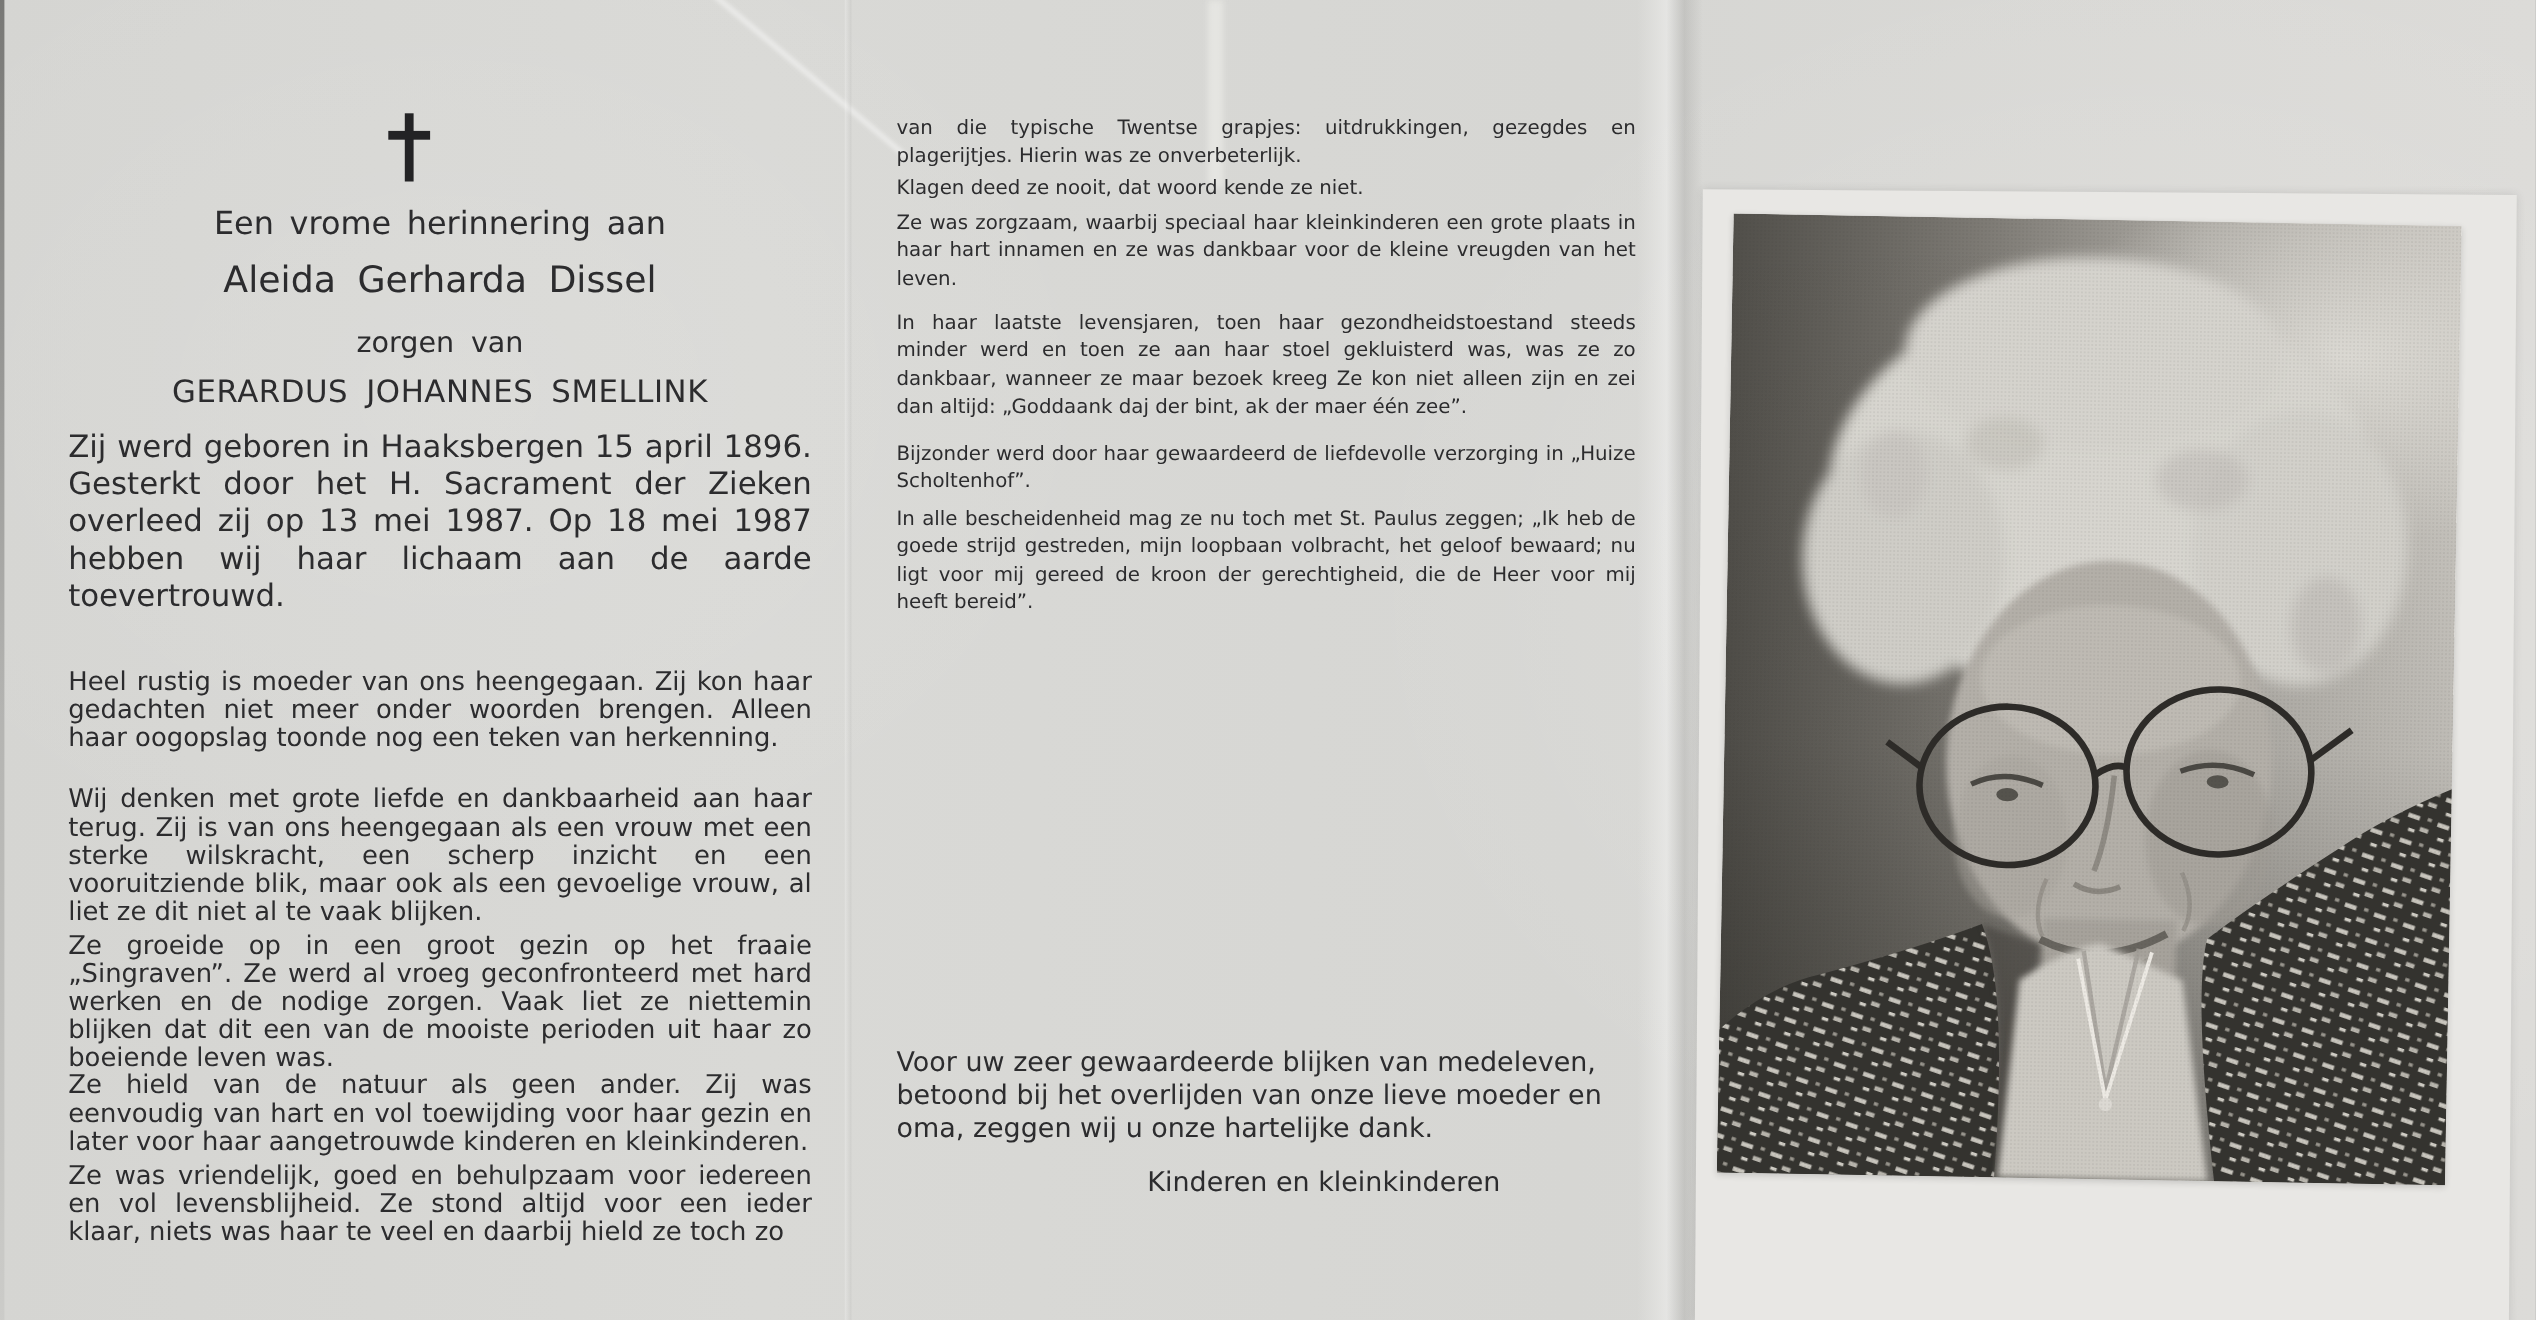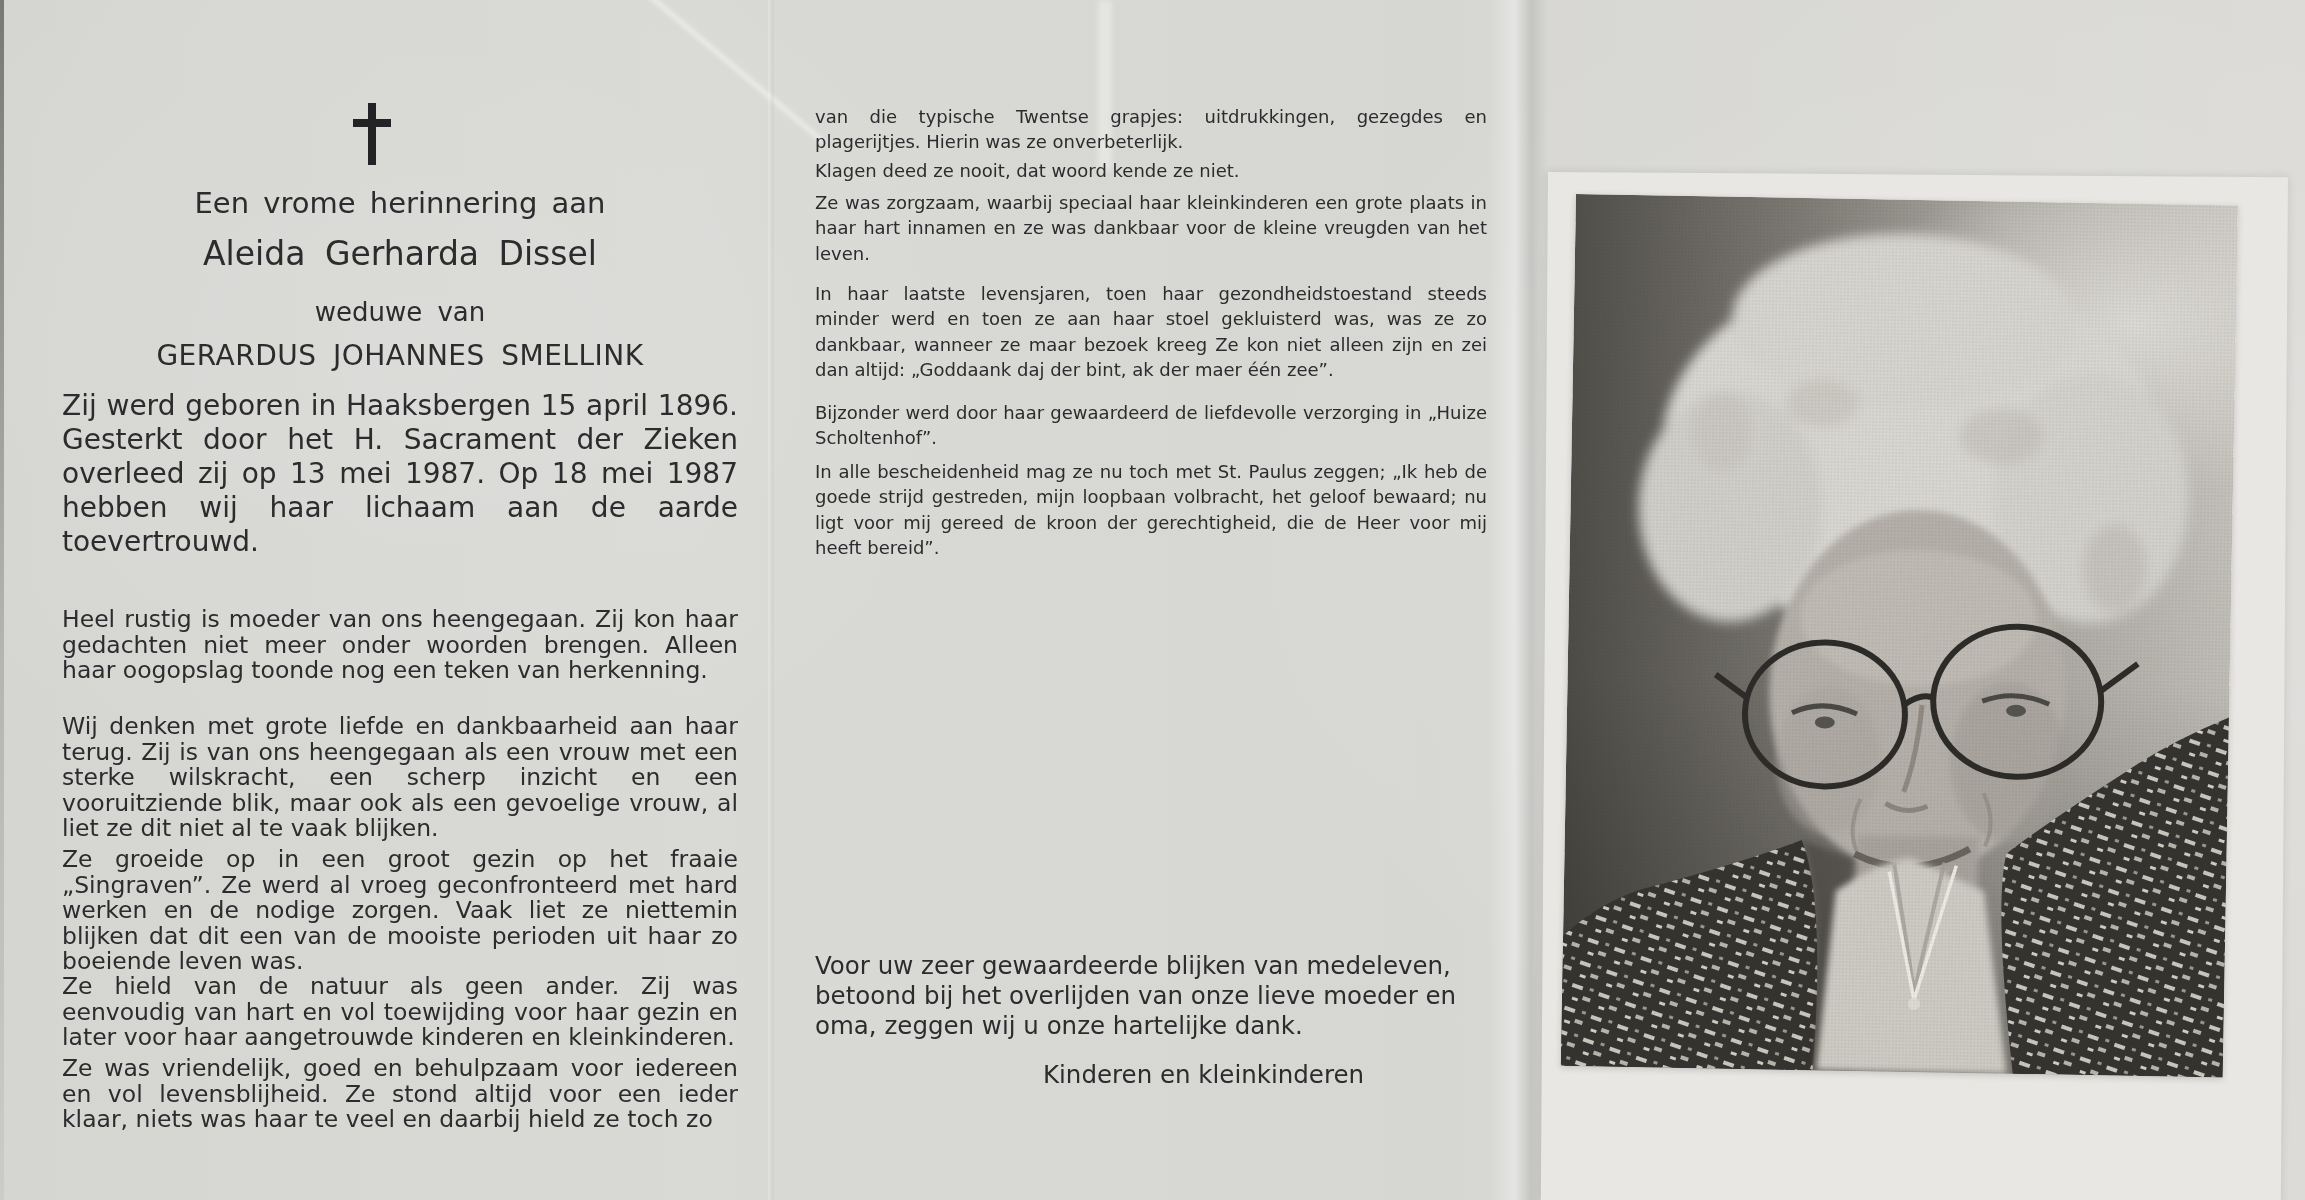--- a/index.html
+++ b/index.html
@@ -69,21 +69,21 @@
   <div class="crease-mid"></div>
   <div class="crease-fold"></div>
 
   <div class="panel-left">
     <div class="cross">
       <div class="v"></div>
         <div class="h"></div>
     </div>
     <div class="h-line h1">Een vrome herinnering aan</div>
     <div class="h-line h-name">Aleida Gerharda Dissel</div>
-    <div class="h-line h-rel">weduwe van</div>
+    <div class="h-line h-rel">zorgen van</div>
     <div class="h-line h-spouse">GERARDUS JOHANNES SMELLINK</div>
 
     <p class="para intro">Zij werd geboren in Haaksbergen 15 april 1896. Gesterkt door het H. Sacrament der Zieken overleed zij op 13 mei 1987. Op 18 mei 1987 hebben wij haar lichaam aan de aarde toevertrouwd.</p>
     <p class="para fs-body lp1">Heel rustig is moeder van ons heengegaan. Zij kon haar gedachten niet meer onder woorden brengen. Alleen haar oogopslag toonde nog een teken van herkenning.</p>
     <p class="para fs-body lp2">Wij denken met grote liefde en dankbaarheid aan haar terug. Zij is van ons heengegaan als een vrouw met een sterke wilskracht, een scherp inzicht en een vooruitziende blik, maar ook als een gevoelige vrouw, al liet ze dit niet al te vaak blijken.</p>
     <p class="para fs-body lp3">Ze groeide op in een groot gezin op het fraaie „Singraven”. Ze werd al vroeg geconfronteerd met hard werken en de nodige zorgen. Vaak liet ze niettemin blijken dat dit een van de mooiste perioden uit haar zo boeiende leven was.</p>
     <p class="para fs-body lp4">Ze hield van de natuur als geen ander. Zij was eenvoudig van hart en vol toewijding voor haar gezin en later voor haar aangetrouwde kinderen en kleinkinderen.</p>
     <p class="para fs-body lp5">Ze was vriendelijk, goed en behulpzaam voor iedereen en vol levensblijheid. Ze stond altijd voor een ieder klaar, niets was haar te veel en daarbij hield ze toch zo</p>
   </div>
 

